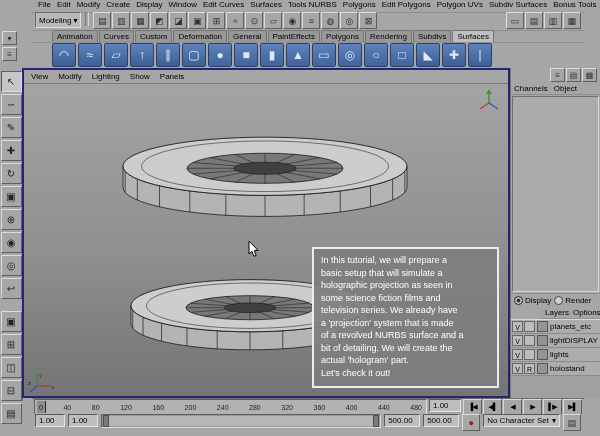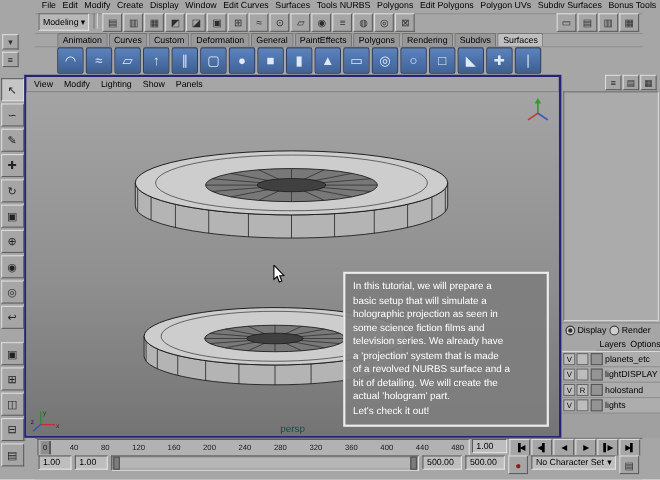--- a/index.html
+++ b/index.html
@@ -272,32 +272,35 @@
       <div id="overlay">In this tutorial, we will prepare a
 basic setup that will simulate a
 holographic projection as seen in
 some science fiction films and
 television series. We already have
 a 'projection' system that is made
 of a revolved NURBS surface and a
 bit of detailing. We will create the
 actual 'hologram' part.
 Let's check it out!</div>
-      <div id="persp">persp</div>
       <svg class="cornersvg" style="left:224px;top:157px;width:12px;height:17px;z-index:4;" viewBox="0 0 12 17">
         <polygon points="1,0 1,13 4,10.4 5.9,15.3 8.2,14.4 6.3,9.6 10,9.4" fill="#ffffff" stroke="#000000" stroke-width="1"></polygon>
       </svg>
     </div>
   </div>
 
   <div id="rightpanel">
     <div id="rp-toolbar" class="rrow">
         <span class="sbtn small">≡</span>
         <span class="sbtn small">▤</span>
         <span class="sbtn small">▦</span>
+      </div>
+    <div id="rp-menus" class="rrow">
+        <span class="pmi">Channels</span>
+        <span class="pmi">Object</span>
       </div>
     <div id="channelarea"></div>
     <div id="displayrender" class="rrow">
         <span class="radio selected">
           <span class="dot"></span>
           <span>Display</span>
         </span>
         <span class="radio">
           <span class="dot"></span>
           <span>Render</span>
@@ -316,29 +319,29 @@
           <span class="lname">planets_etc</span>
         </div>
         <div class="lrow">
           <span class="lcell">V</span>
           <span class="lcell"></span>
           <span class="lswatch" style="background: rgb(148, 148, 148);"></span>
           <span class="lname">lightDISPLAY</span>
         </div>
         <div class="lrow">
           <span class="lcell">V</span>
+          <span class="lcell"></span>
+          <span class="lswatch" style="background: rgb(148, 148, 148);"></span>
+          <span class="lname">lights</span>
+        </div>
+        <div class="lrow">
+          <span class="lcell">V</span>
           <span class="lcell">R</span>
           <span class="lswatch" style="background: rgb(148, 148, 148);"></span>
           <span class="lname">holostand</span>
-        </div>
-        <div class="lrow">
-          <span class="lcell">V</span>
-          <span class="lcell"></span>
-          <span class="lswatch" style="background: rgb(148, 148, 148);"></span>
-          <span class="lname">lights</span>
         </div>
       </div>
   </div>
 
   <div id="timelinerow" class="row">
     <div id="timeline">
       <div id="cti"></div>
       <div id="ticks">
           <span class="tick">0</span>
           <span class="tick">40</span>

